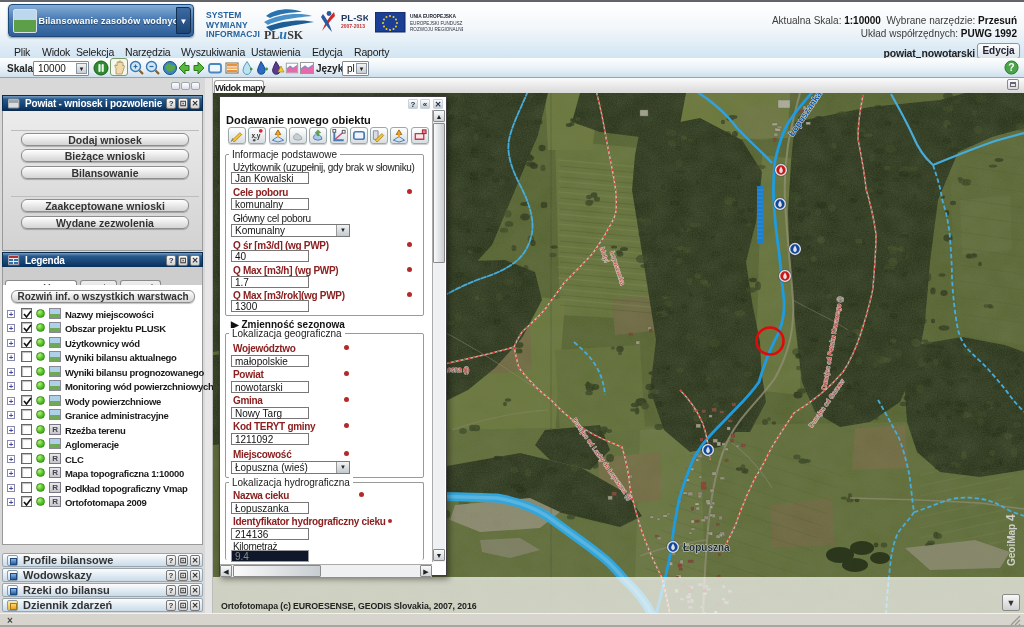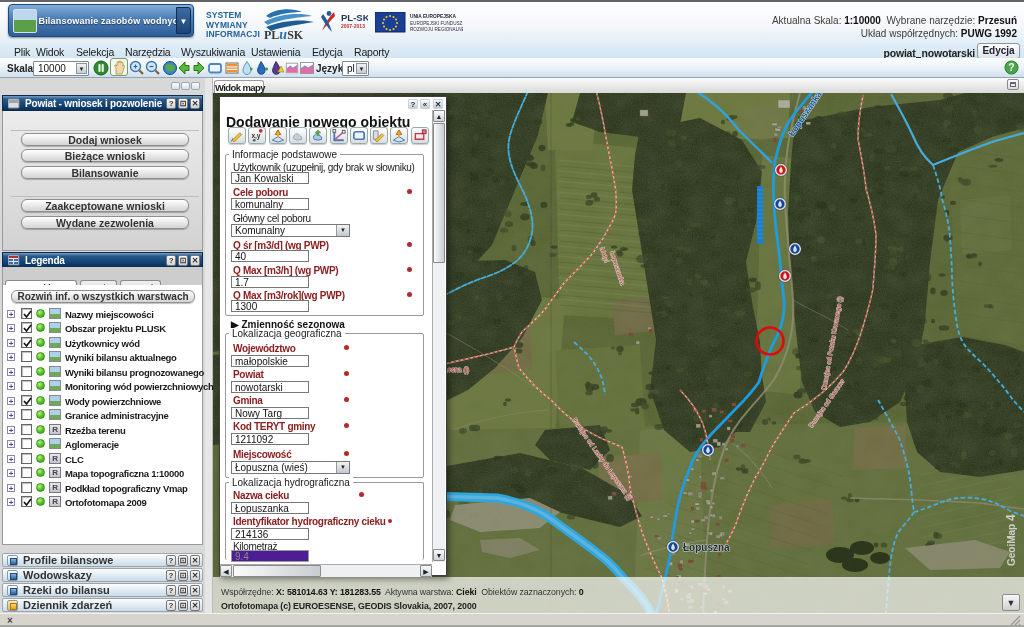--- a/index.html
+++ b/index.html
@@ -69,35 +69,35 @@
 #mapdown{left:789px;top:501px;width:18px;height:17px;border:1px solid #8a8a8a;background:linear-gradient(#f8f8f8,#d0d0d0);text-align:center;font-size:9px;line-height:16px;color:#333;border-radius:2px}
 
 #bottombar{left:0;top:613px;width:1024px;height:14px;background:#d7d4cd;border-top:1px solid #f2f1ee}
 #bx{left:7px;top:615px;font-size:10px;font-weight:bold;color:#444}
 #bedge{left:0;top:625px;width:1024px;height:2px;background:#a7a7a2}
 
 #dlg{left:219px;top:96px;width:228px;height:480px;border:1px solid #3e3e3e;background:#fff;box-shadow:2px 3px 6px rgba(0,0,0,.45)}
 #dlghdr{left:0;top:0;width:226px;height:13px;background:linear-gradient(#5d88b0 5%,#1d4b7e 30%,#0e3a68);color:#fff;font-weight:bold;font-size:10px;letter-spacing:-.2px;line-height:13px;border-bottom:1px solid #274}
 #dlghdr span{position:absolute;left:6px;top:-1px;letter-spacing:.2px}
 .dbtn{position:absolute;top:2px;width:10px;height:10px;border:1px solid #c8d2dc;border-radius:1px;background:linear-gradient(#fdfdfd,#c6cdd4);color:#234;font-size:8px;font-weight:bold;text-align:center;line-height:9px}
-#dlgsub{left:6px;top:17px;font-size:14px;font-weight:bold;color:#111}
+#dlgsub{left:6px;top:17px;font-size:11px;font-weight:bold;color:#111}
 #vscroll{left:212px;top:13px;width:13px;height:452px;background:#eef0f2;border-left:1px solid #aaa}
 #hscroll{left:0;top:467px;width:212px;height:13px;background:#eef0f2;border-top:1px solid #aaa}
 .sbbtn{position:absolute;width:12px;height:12px;border:1px solid #8a8a8a;background:linear-gradient(#fafafa,#cfd4d8);text-align:center;color:#222;border-radius:1px}
 .sbthumb{position:absolute;border:1px solid #8a8a8a;background:linear-gradient(90deg,#fafafa,#c8cdd2);border-radius:1px}
 .tbtn{position:absolute;top:30px;width:18px;height:17px;border:1px solid #9aa;border-radius:3px;background:linear-gradient(#ffffff,#d8dde2);box-shadow:0 1px 1px rgba(0,0,0,.2)}
 .fset{position:absolute;border:1px solid #9a9a9a;border-radius:2px}
 .fleg{position:absolute;background:#fff;font-size:10px;color:#1a1a1a;padding:0 3px;white-space:nowrap}
 .flbl{position:absolute;left:7px;font-size:10px;letter-spacing:-.3px;color:#1a1a1a;white-space:nowrap}
 .rlbl{position:absolute;left:7px;font-size:10px;letter-spacing:-.3px;font-weight:bold;color:#8b2020;white-space:nowrap}
 .finp{position:absolute;left:6px;width:78px;height:12px;border:1px solid #777;background:#fff;font-size:10px;color:#111;line-height:11px;padding-left:3px}
 .fsel{position:absolute;left:6px;width:119px;height:13px;border:1px solid #777;background:#fff;font-size:10px;color:#111;line-height:12px;padding-left:3px}
 .fselb{position:absolute;right:0px;top:0px;width:13px;height:11px;background:linear-gradient(#f2f2f2,#c2c9cf);border-left:1px solid #999;font-size:6px;text-align:center;line-height:11px;color:#222}
 .rdot{position:absolute;width:5px;height:5px;border-radius:50%;background:#b22a2a}
-.fdis{position:absolute;left:6px;width:78px;height:12px;border:1px solid #9a9a9a;background:#4c1d95;font-size:10px;color:#8a8a86;line-height:11px;padding-left:3px}
+.fdis{position:absolute;left:6px;width:78px;height:12px;border:1px solid #9a9a9a;background:#0f172a;font-size:10px;color:#8a8a86;line-height:11px;padding-left:3px}
 </style></head>
 <body>
 <div id="stage">
 <div class="abs" id="topline"></div>
 <div class="abs" id="header">
   <div class="abs" id="titlebox">
     <div class="abs" id="titleico"></div>
     <div class="abs" id="titletext">Bilansowanie zasobów wodnych</div>
     <div class="abs" id="titlearw">▼</div>
   </div>
@@ -133,21 +133,21 @@
             <circle cx="11.5" cy="5" r="1"></circle>
       </g>
       <text x="35" y="6" font-size="4.8" font-weight="bold" fill="#1a1a2e">UNIA EUROPEJSKA</text>
       <text x="35" y="13" font-size="4.6" fill="#30303e">EUROPEJSKI FUNDUSZ</text>
       <text x="35" y="19" font-size="4.6" fill="#30303e">ROZWOJU REGIONALNEGO</text>
     </svg>
   </div>
   <div class="abs hdrright" style="top:13px">Aktualna Skala: <b>1:10000</b>&nbsp; Wybrane narzędzie: <b>Przesuń</b></div>
   <div class="abs hdrright" style="top:26px">Układ współrzędnych: <b>PUWG 1992</b></div>
   <div class="abs mi" style="left:14px">Plik</div>
-  <div class="abs mi" style="left:36px">Widok</div>
+  <div class="abs mi" style="left:42px">Widok</div>
   <div class="abs mi" style="left:76px">Selekcja</div>
   <div class="abs mi" style="left:125px">Narzędzia</div>
   <div class="abs mi" style="left:181px">Wyszukiwania</div>
   <div class="abs mi" style="left:251px">Ustawienia</div>
   <div class="abs mi" style="left:312px">Edycja</div>
   <div class="abs mi" style="left:354px">Raporty</div>
   <div class="abs" id="usr">powiat<span style="display:inline-block;width:5px;height:1.2px;background:#222;vertical-align:-1px;margin:0 0.5px"></span>nowotarski</div>
   <div class="abs" id="wyloguj">Edycja</div>
 </div>
 <div class="abs" id="toolbar">
@@ -1329,22 +1329,21 @@
 <path d="M673,543.6 C675.6,547 675.2,549.6 673,550.2 C670.8,549.6 670.4,547 673,543.6z" fill="#ffffff"></path>
 <g fill="#2c3720" opacity="0.9">
           <ellipse cx="840" cy="555" rx="14" ry="8"></ellipse>
           <ellipse cx="862" cy="548" rx="12" ry="7"></ellipse>
           <ellipse cx="880" cy="558" rx="10" ry="6"></ellipse>
           <ellipse cx="855" cy="565" rx="13" ry="7"></ellipse>
         </g>
         <circle cx="770" cy="341" r="13.5" fill="none" stroke="#e01414" stroke-width="2.6"></circle>
 </svg>
 <div class="abs" id="mapovl"></div>
-<div class="abs" id="stx1">Współrzędne: <b>X: 581014.63 Y: 181283.55</b>&nbsp; Aktywna warstwa: <b>Cieki</b>&nbsp; Obiektów zaznaczonych: <b>0</b></div>
-<div class="abs" id="stx2">Ortofotomapa (c) EUROESENSE, GEODIS Slovakia, 2007, 2000</div>
+<div class="abs" id="stx2">Ortofotomapa (c) EUROESENSE, GEODIS Slovakia, 2007, 2016</div>
 <div class="abs" id="mapdown">▼</div></div>
 <div class="abs" id="bottombar"></div>
 <div class="abs" id="bx">×</div>
 <div class="abs" id="bedge"></div>
     <svg class="abs" style="left:1010px;top:615px" width="12" height="11">
       <path d="M10,1 L1,10 M10,5 L5,10 M10,9 L9,10" stroke="#9a9a94" stroke-width="1.3"></path>
     </svg>
 <div class="abs" id="dlg">
   <div class="dbtn" style="right:28px">?</div>
       <div class="dbtn" style="right:16px">«</div>

